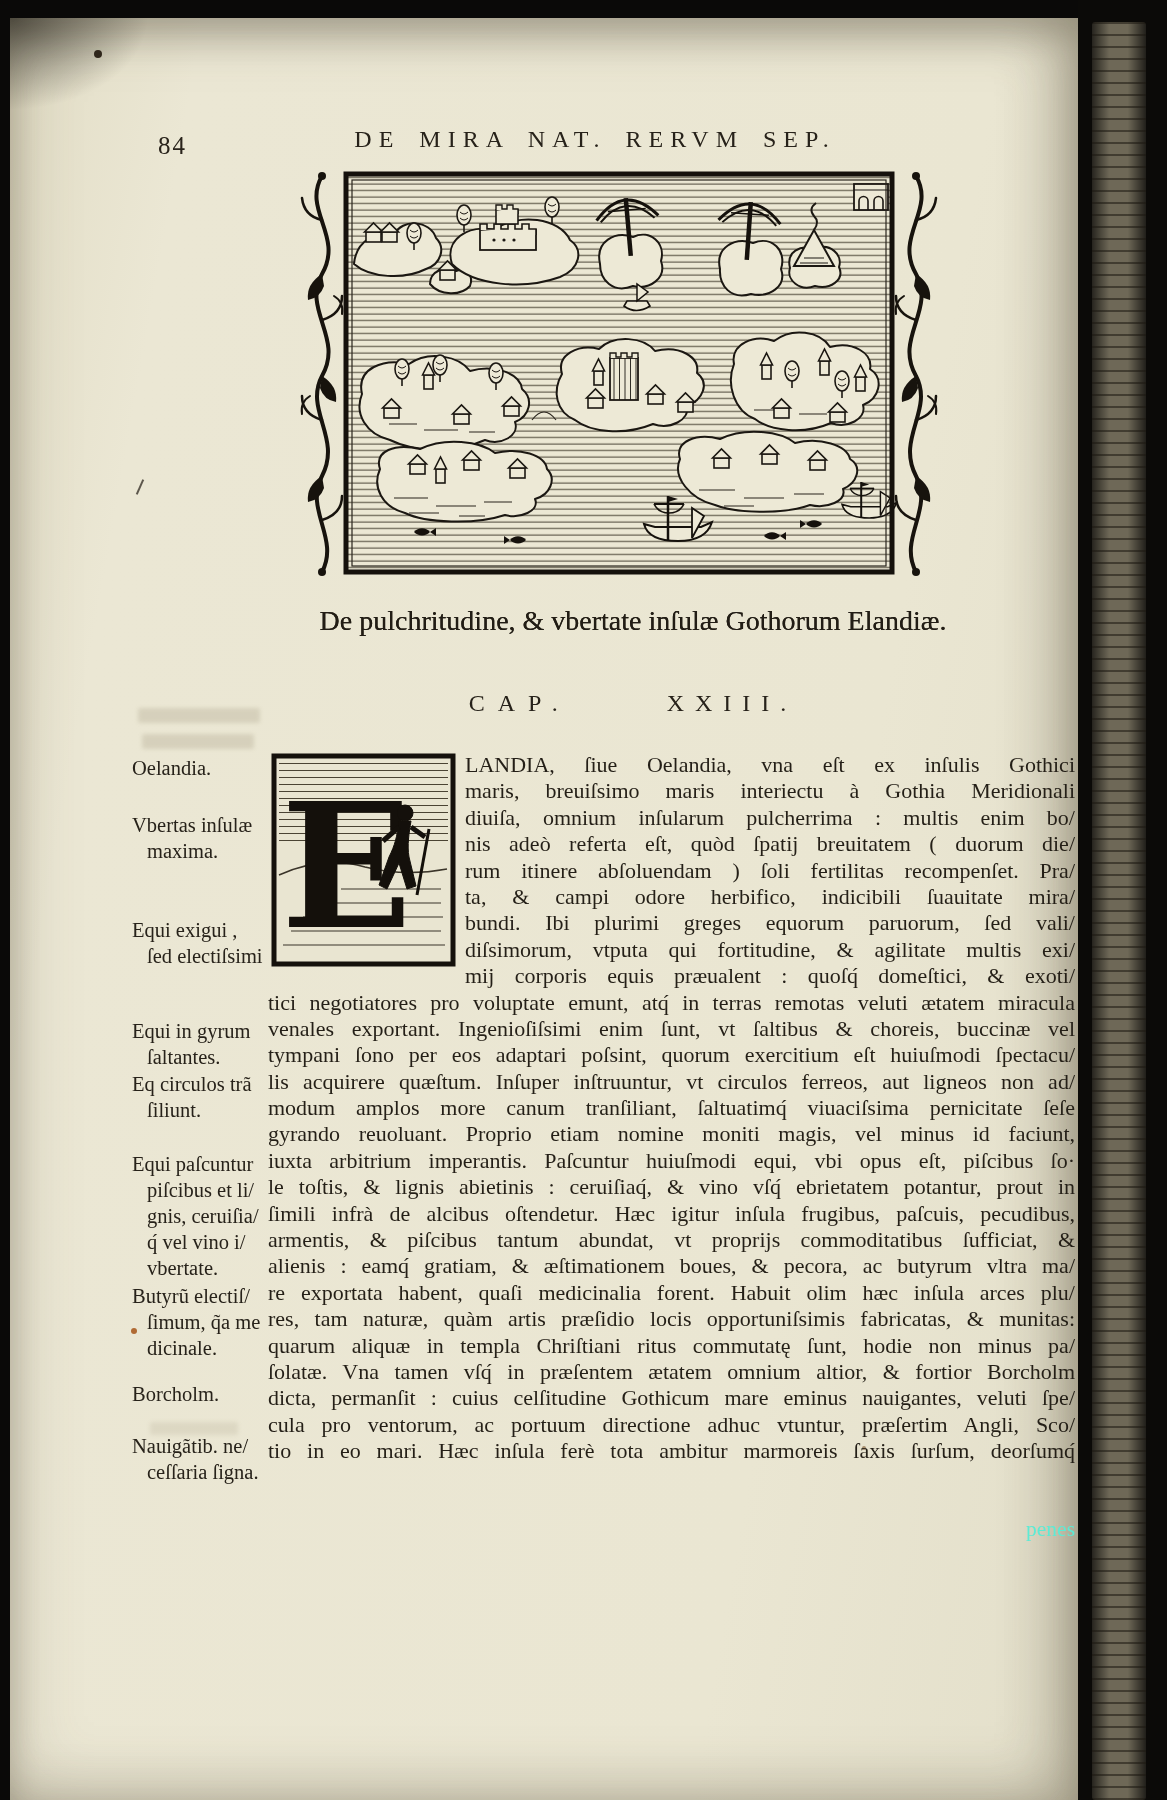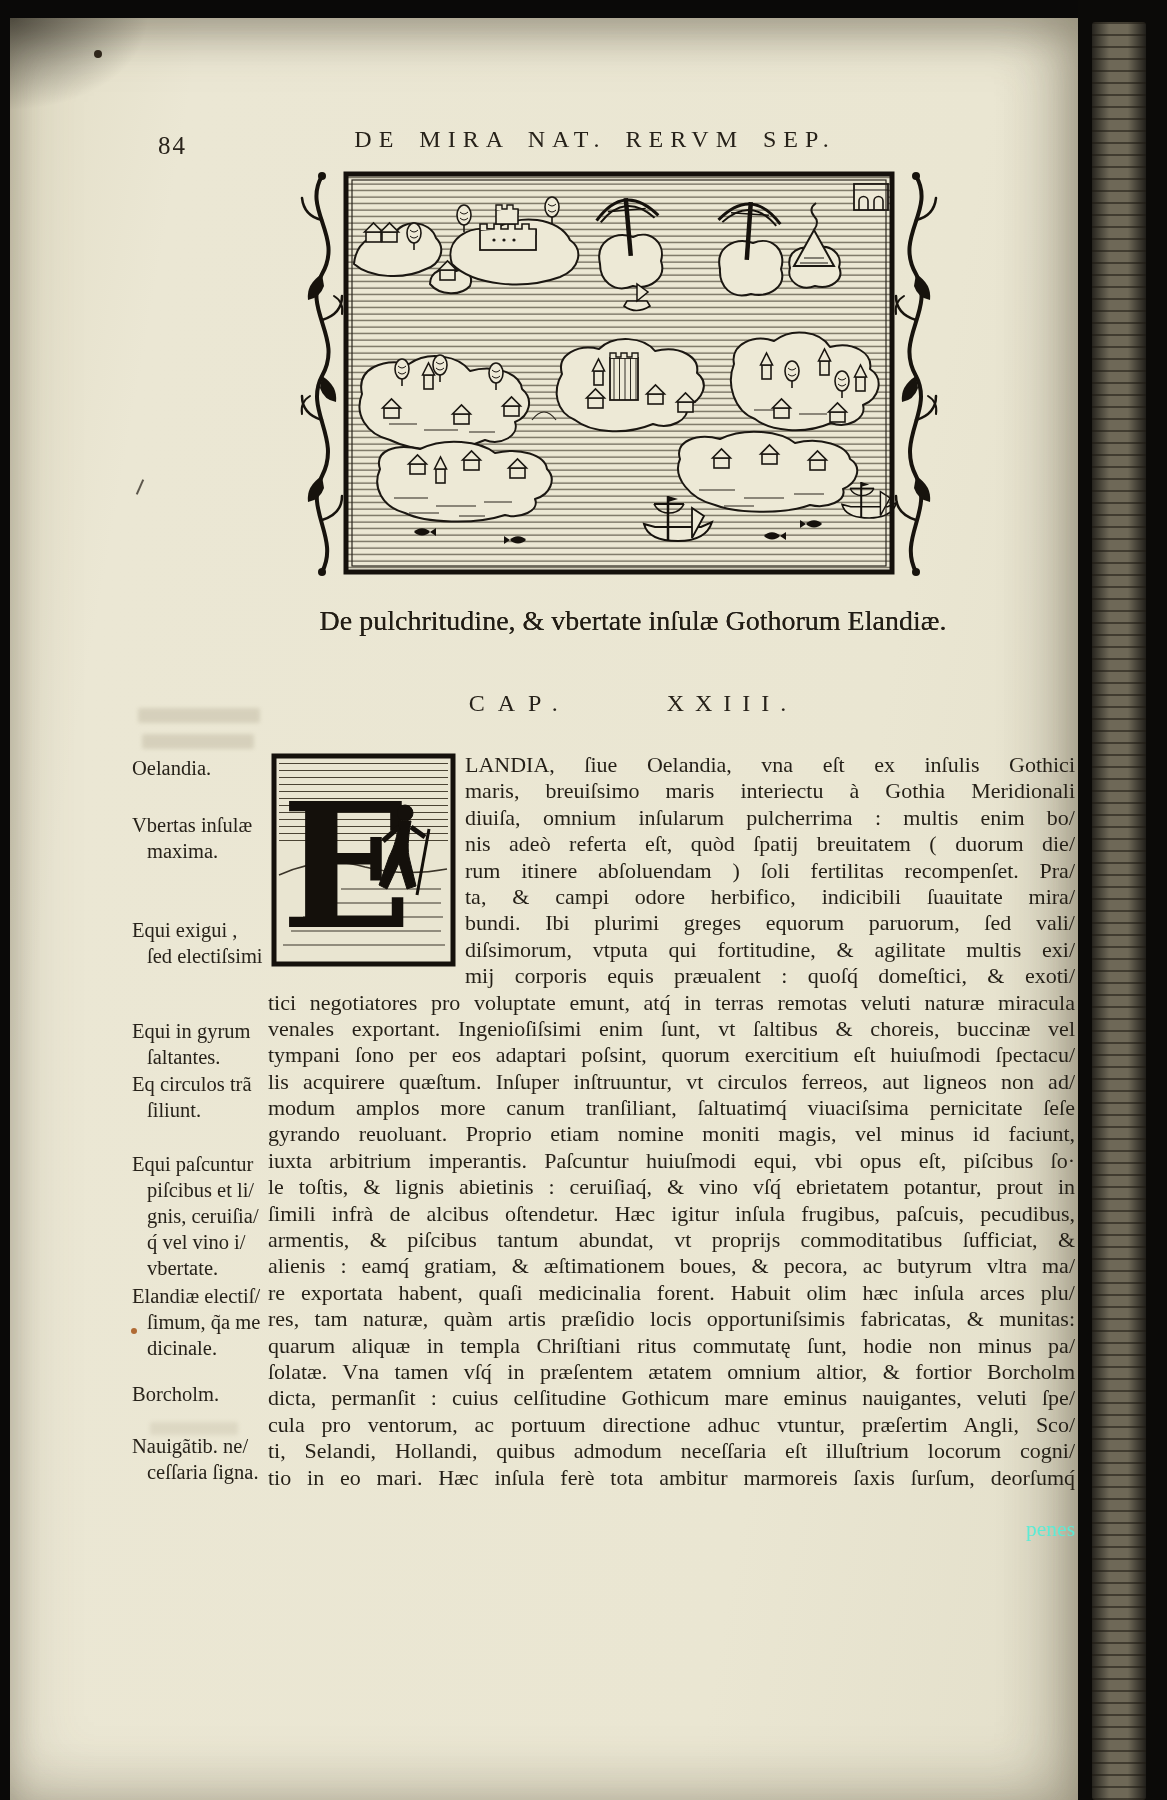--- a/index.html
+++ b/index.html
@@ -291,21 +291,21 @@
     <div class="cont">ſiliunt.</div>
   </div>
   <div class="note" style="top:1151px">
     <div>Equi paſcuntur</div>
     <div class="cont">piſcibus et li/</div>
     <div class="cont">gnis, ceruiſia/</div>
     <div class="cont">q́ vel vino i/</div>
     <div class="cont">vbertate.</div>
   </div>
   <div class="note" style="top:1283px">
-    <div>Elandiæ electiſ/</div>
+    <div>Butyrũ electiſ/</div>
     <div class="cont">ſimum, q̃a me</div>
     <div class="cont">dicinale.</div>
   </div>
   <div class="note" style="top:1381px">
     <div>Borcholm.</div>
   </div>
   <div class="note" style="top:1433px">
     <div>Nauigãtib. ne/</div>
     <div class="cont">ceſſaria ſigna.</div>
   </div>
@@ -314,38 +314,37 @@
 <div class="body-text">
   <div class="bline indent">LANDIA, ſiue Oelandia, vna eſt ex inſulis Gothici</div>
   <div class="bline indent">maris, breuiſsimo maris interiectu à Gothia Meridionali</div>
   <div class="bline indent">diuiſa, omnium inſularum pulcherrima : multis enim bo/</div>
   <div class="bline indent">nis adeò referta eſt, quòd ſpatij breuitatem ( duorum die/</div>
   <div class="bline indent">rum itinere abſoluendam ) ſoli fertilitas recompenſet. Pra/</div>
   <div class="bline indent">ta, &amp; campi odore herbifico, indicibili ſuauitate mira/</div>
   <div class="bline indent">bundi. Ibi plurimi greges equorum paruorum, ſed vali/</div>
   <div class="bline indent">diſsimorum, vtputa qui fortitudine, &amp; agilitate multis exi/</div>
   <div class="bline indent">mij corporis equis præualent : quoſq́ domeſtici, &amp; exoti/</div>
-  <div class="bline">tici negotiatores pro voluptate emunt, atq́ in terras remotas veluti naturæ miracula</div>
+  <div class="bline">tici negotiatores pro voluptate emunt, atq́ in terras remotas veluti ætatem miracula</div>
   <div class="bline">venales exportant. Ingenioſiſsimi enim ſunt, vt ſaltibus &amp; choreis, buccinæ vel</div>
   <div class="bline">tympani ſono per eos adaptari poſsint, quorum exercitium eſt huiuſmodi ſpectacu/</div>
   <div class="bline">lis acquirere quæſtum. Inſuper inſtruuntur, vt circulos ferreos, aut ligneos non ad/</div>
   <div class="bline">modum amplos more canum tranſiliant, ſaltuatimq́ viuaciſsima pernicitate ſeſe</div>
   <div class="bline">gyrando reuoluant. Proprio etiam nomine moniti magis, vel minus id faciunt,</div>
   <div class="bline">iuxta arbitrium imperantis. Paſcuntur huiuſmodi equi, vbi opus eſt, piſcibus ſo·</div>
   <div class="bline">le toſtis, &amp; lignis abietinis : ceruiſiaq́, &amp; vino vſq́ ebrietatem potantur, prout in</div>
   <div class="bline">ſimili infrà de alcibus oſtendetur. Hæc igitur inſula frugibus, paſcuis, pecudibus,</div>
   <div class="bline">armentis, &amp; piſcibus tantum abundat, vt proprijs commoditatibus ſufficiat, &amp;</div>
   <div class="bline">alienis : eamq́ gratiam, &amp; æſtimationem boues, &amp; pecora, ac butyrum vltra ma/</div>
   <div class="bline">re exportata habent, quaſi medicinalia forent. Habuit olim hæc inſula arces plu/</div>
   <div class="bline">res, tam naturæ, quàm artis præſidio locis opportuniſsimis fabricatas, &amp; munitas:</div>
   <div class="bline">quarum aliquæ in templa Chriſtiani ritus commutatę ſunt, hodie non minus pa/</div>
   <div class="bline">ſolatæ. Vna tamen vſq́ in præſentem ætatem omnium altior, &amp; fortior Borcholm</div>
   <div class="bline">dicta, permanſit : cuius celſitudine Gothicum mare eminus nauigantes, veluti ſpe/</div>
   <div class="bline">cula pro ventorum, ac portuum directione adhuc vtuntur, præſertim Angli, Sco/</div>
-  <div class="bline">ti, Selandi, Hollandi, quibus admodum neceſſaria eſt illuſtrium locorum cogni/</div>
   <div class="bline">tio in eo mari. Hæc inſula ferè tota ambitur marmoreis ſaxis ſurſum, deorſumq́</div>
 </div>
 
 <div class="catchword">penes</div>
 
 <div class="right-band">
   <div class="adjacent-page"></div>
 </div>
 
 </body></html>

